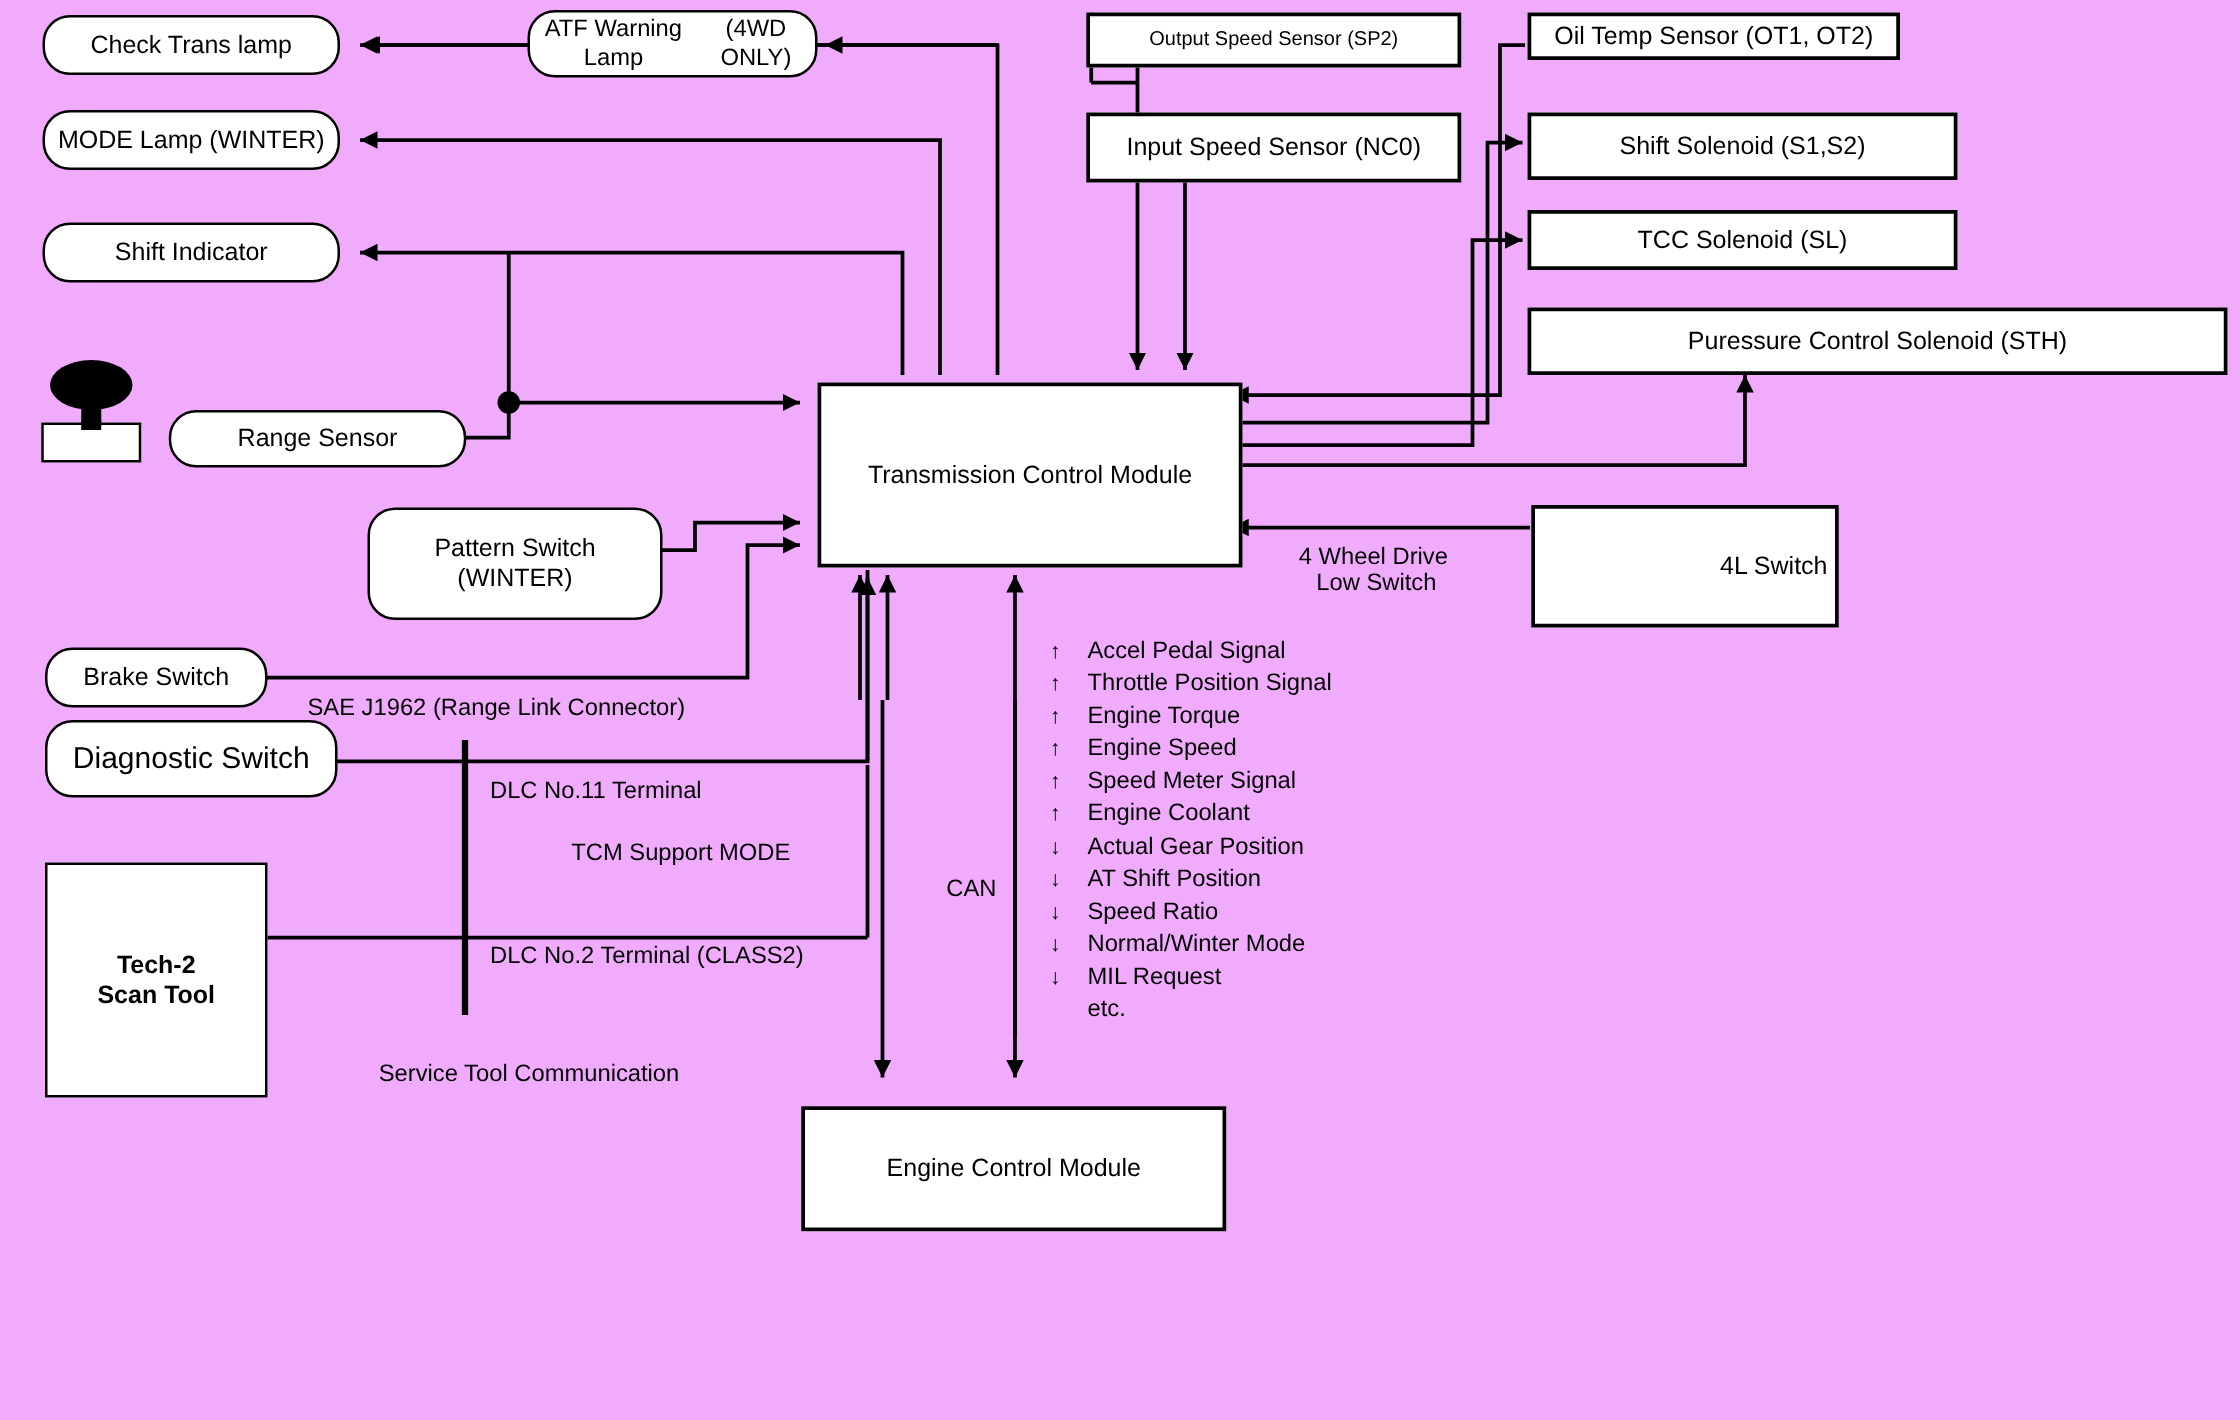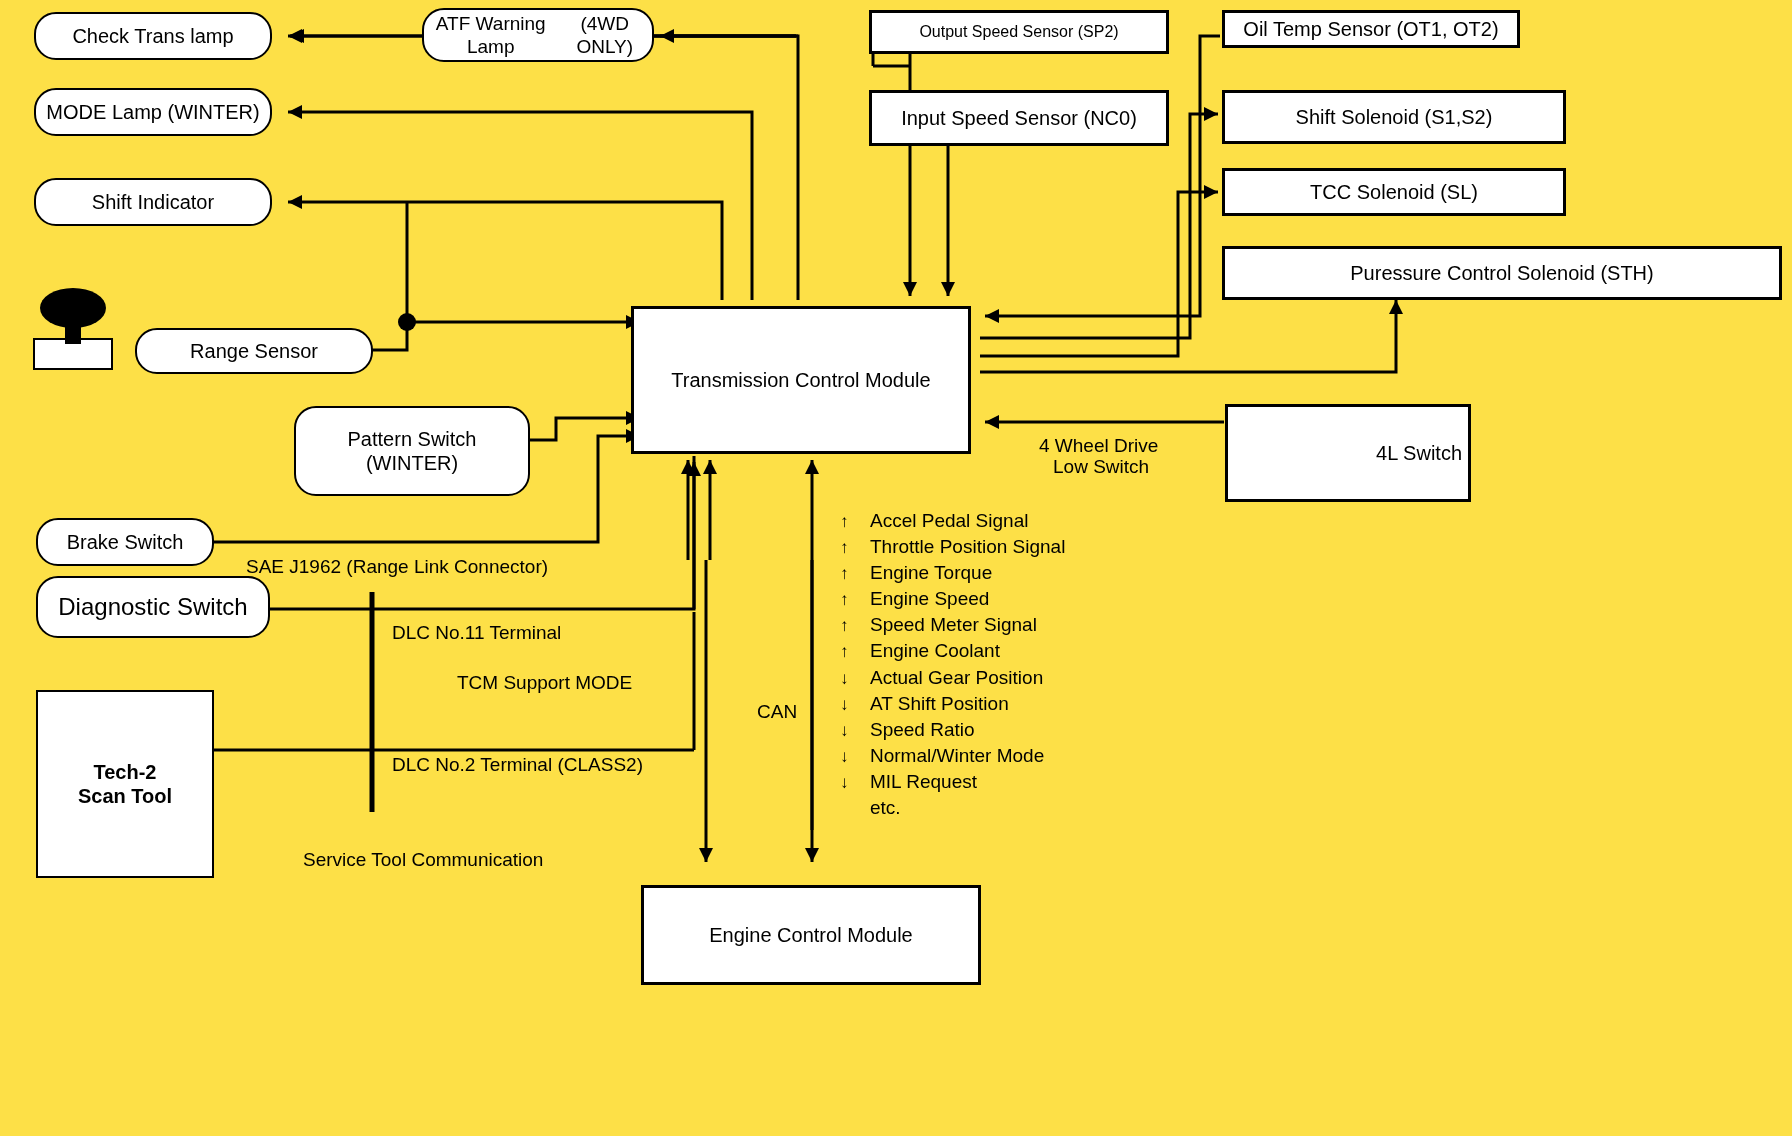--- a/index.html
+++ b/index.html
@@ -1,18 +1,18 @@
 <!DOCTYPE html>
 <html><head>
 <meta charset="utf-8">
 <style>
   html,body{margin:0;padding:0;background:#ffffff;}
   body{width:1792px;height:1136px;overflow:hidden;
        font-family:"Liberation Sans","DejaVu Sans",sans-serif;}
-  #stage{position:relative;width:1792px;height:1136px;background:#fde047;}
+  #stage{position:relative;width:1792px;height:1136px;background:#f0abfc;}
   svg#wires{position:absolute;left:0;top:0;width:1792px;height:1136px;}
   .node{position:absolute;box-sizing:border-box;background:#fff;border:2px solid #000;
         display:flex;align-items:center;justify-content:center;text-align:center;
         color:#000;line-height:1.22;}
   .node.rounded{border-radius:22px;}
   .node.sq{border-radius:0;}
   .node span{display:block;padding:0 6px;}
   .lbl{position:absolute;color:#000;white-space:pre;line-height:1.0;}
   .siglist{position:absolute;color:#000;}
   .sigrow{display:flex;align-items:baseline;height:26.1px;}
@@ -144,21 +144,21 @@
 
   <div class="node rounded" style="left:36px;top:576px;width:234px;height:62px;font-size:24px;">
     <span>Diagnostic Switch</span>
   </div>
 
   <div class="node sq" style="left:36px;top:690px;width:178px;height:188px;font-size:20px;flex-direction:column;font-weight:bold;">
     <span>Tech-2</span>
     <span>Scan Tool</span>
   </div>
 
-  <div class="node sq" style="left:631px;top:306px;width:340px;height:148px;font-size:20px;border-width:3px;">
+  <div class="node sq" style="left:654px;top:306px;width:340px;height:148px;font-size:20px;border-width:3px;">
     <span>Transmission Control Module</span>
   </div>
 
   <div class="node sq" style="left:641px;top:866px;width:340px;height:100px;font-size:20px;border-width:3px;margin-top:19px;">
     <span>Engine Control Module</span>
   </div>
 
   <div class="node sq" style="left:869px;top:10px;width:300px;height:44px;font-size:16px;border-width:3px;">
     <span>Output Speed Sensor (SP2)</span>
   </div>

